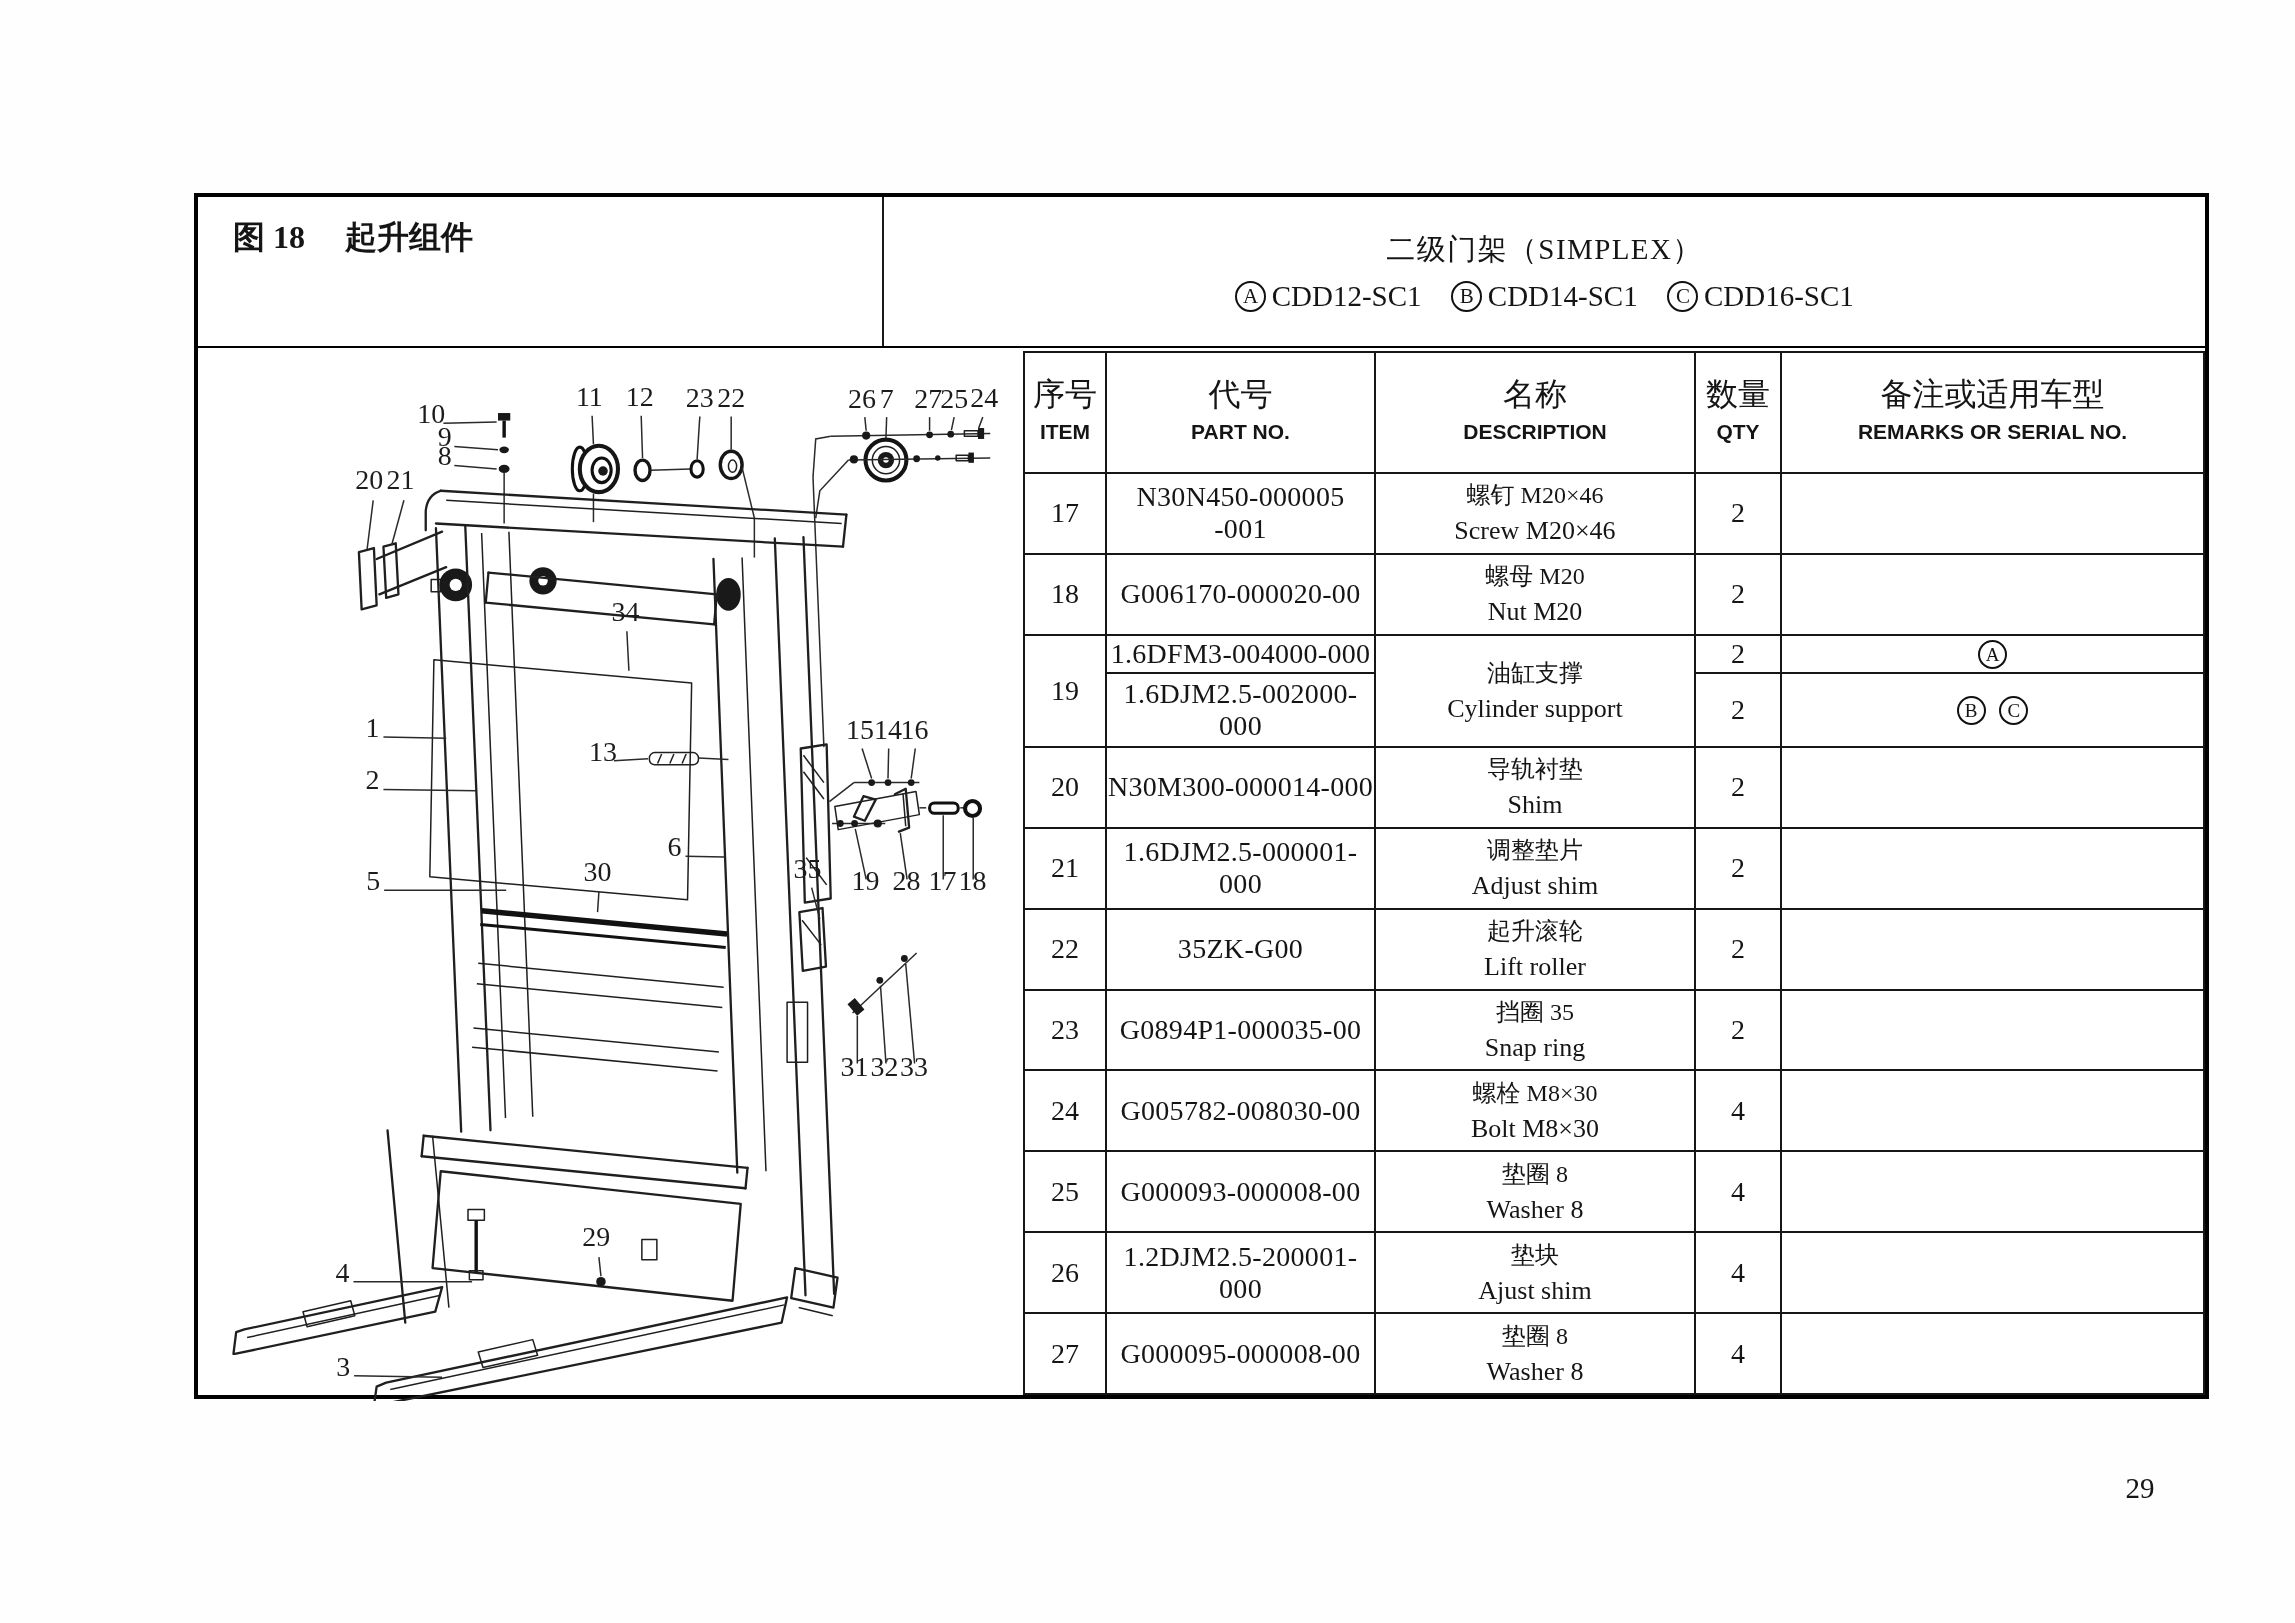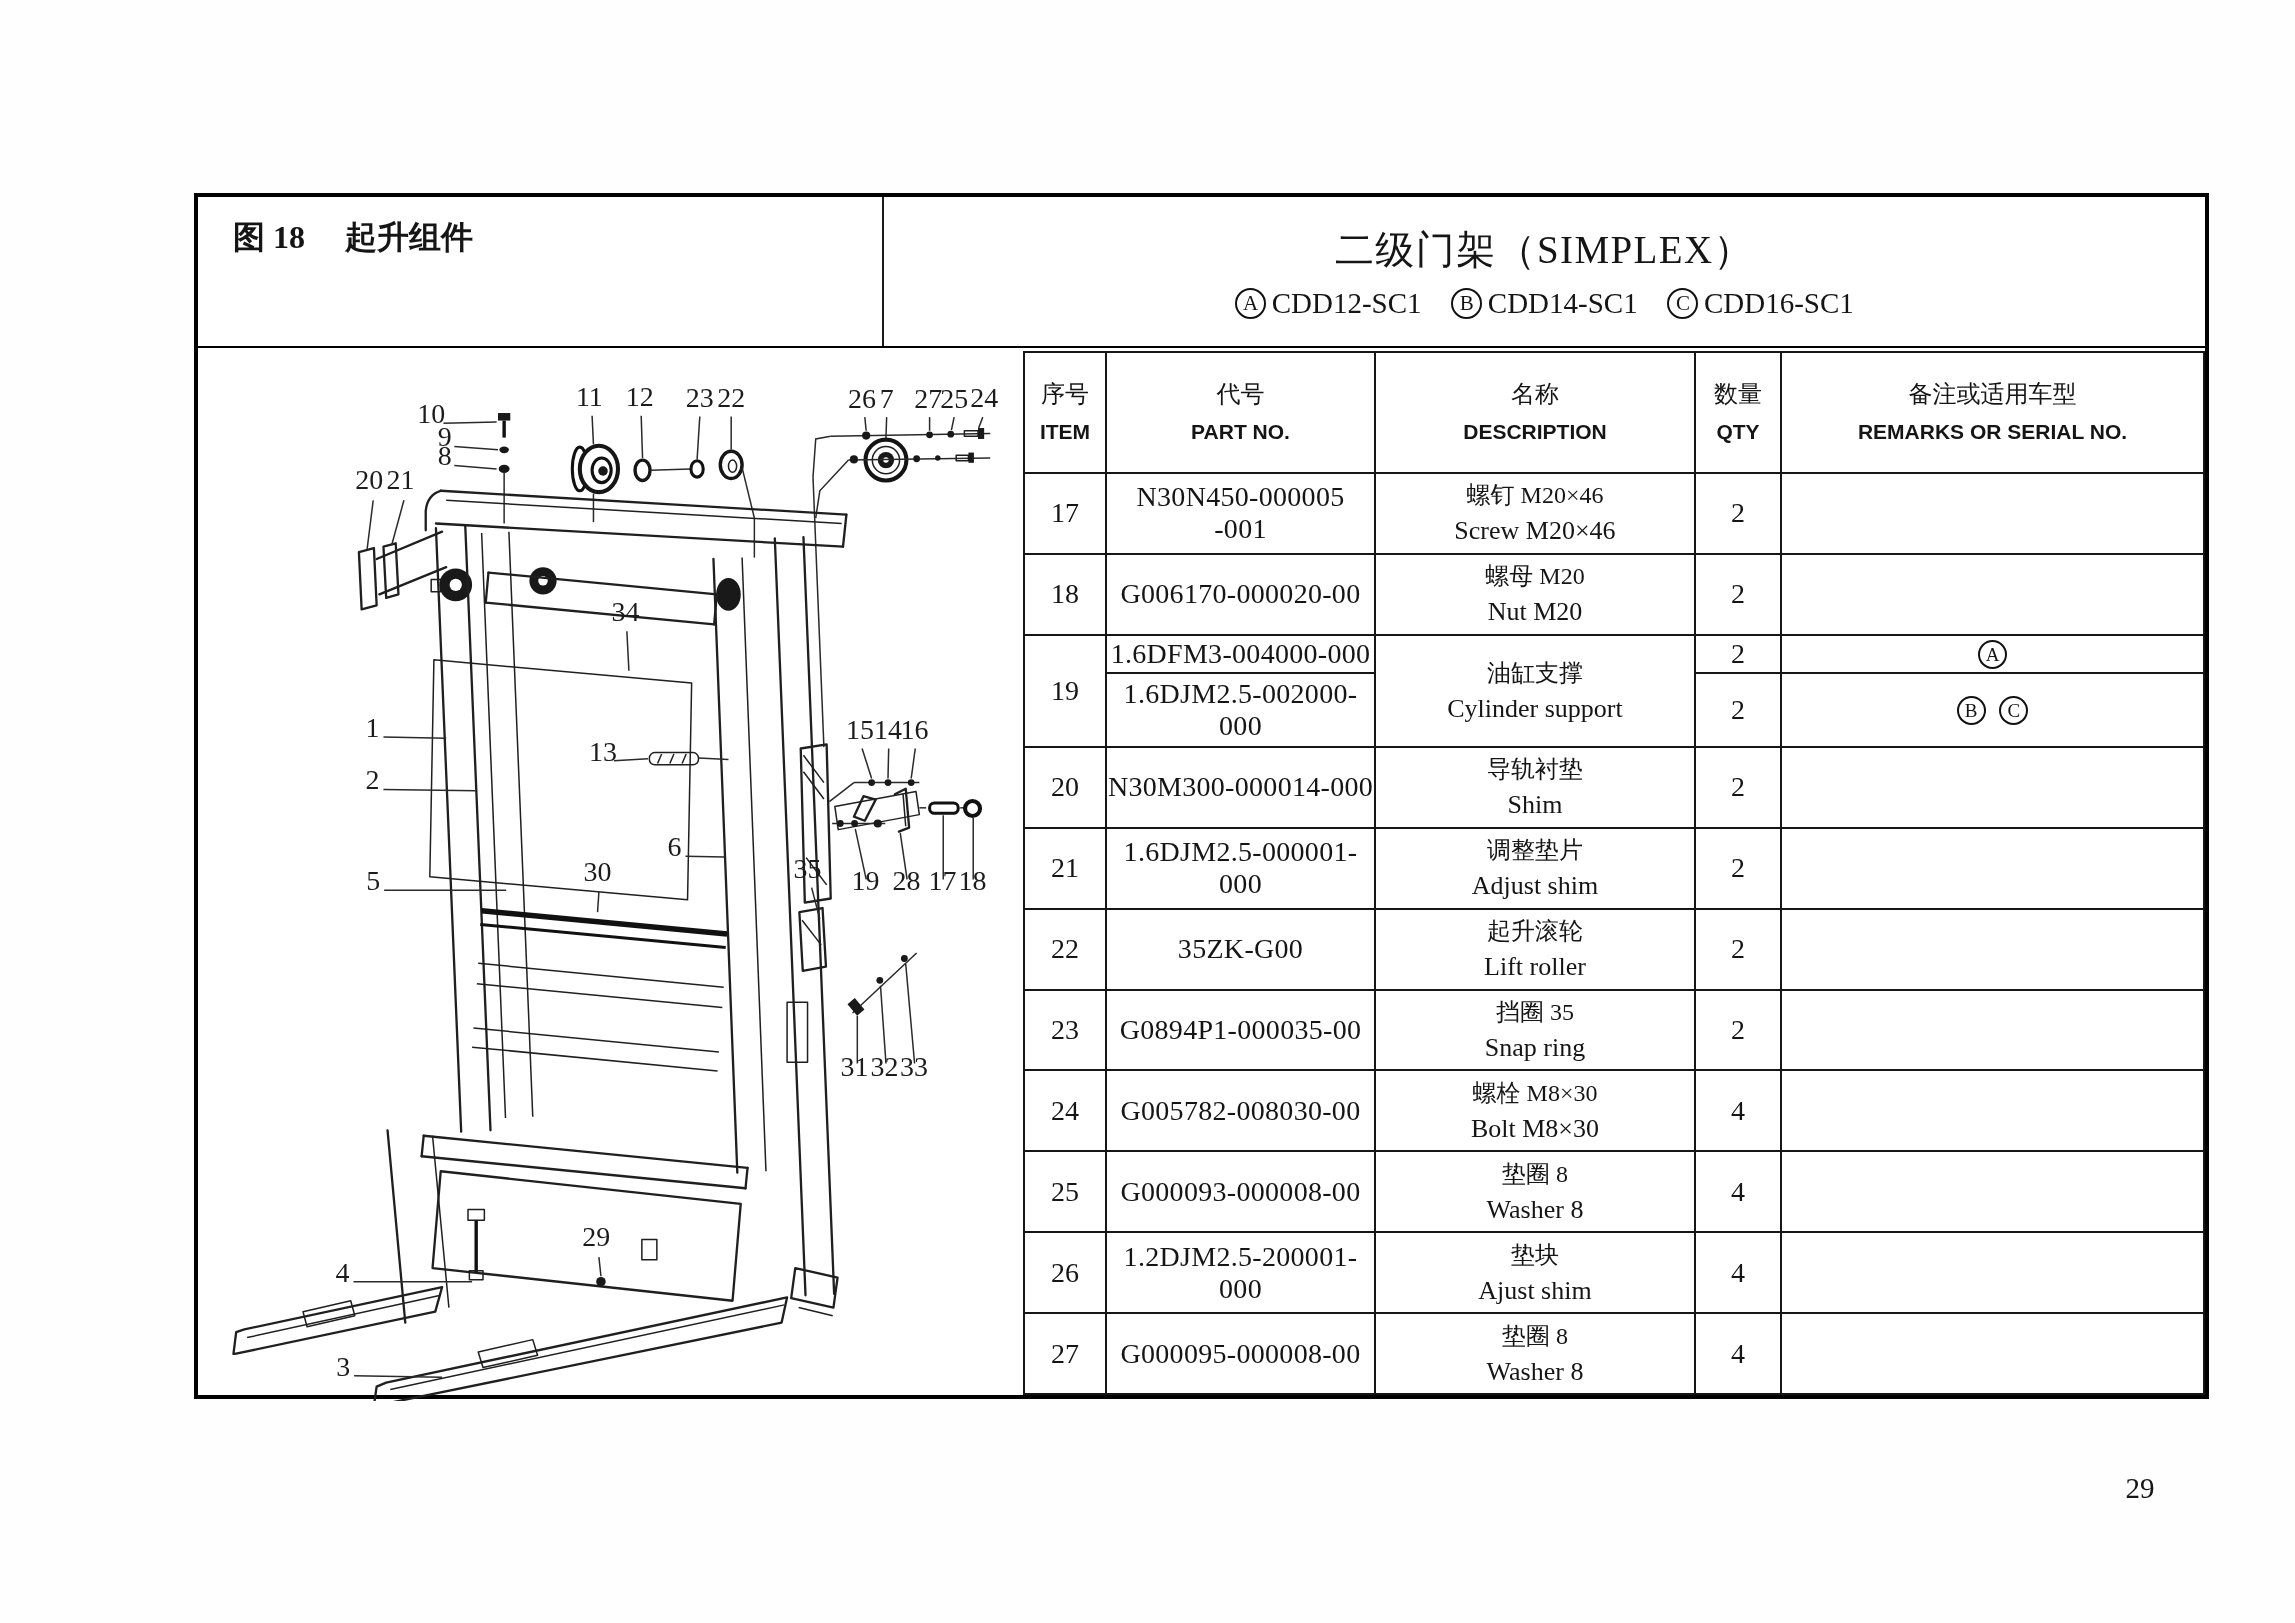--- a/index.html
+++ b/index.html
@@ -22,21 +22,21 @@
   .header-left{
     position:absolute;left:0;top:0;width:686px;height:100%;
     border-right:2px solid #1a1a1a;padding:19px 0 0 35px;
   }
   .title-line{font-family:var(--serif);font-weight:700;font-size:32px;line-height:42px;white-space:pre;}
   .title-gap{display:inline-block;width:40px;}
   .header-right{
     position:absolute;left:686px;top:0;right:0;height:100%;
     display:flex;flex-direction:column;align-items:center;justify-content:center;gap:9.5px;
   }
-  .mast-type{font-size:39px;letter-spacing:1.4px;}
+  .mast-type{font-size:29px;letter-spacing:1.4px;}
   .variants{display:flex;align-items:center;gap:6.8px;font-size:29px;}
   .variant{display:inline-flex;align-items:center;gap:5.5px;margin-right:23px;}
   .variant:last-child{margin-right:0;}
   .badge{
     display:inline-flex;align-items:center;justify-content:center;flex:0 0 auto;
     width:31px;height:31px;border:2px solid #111;border-radius:50%;
     font-family:var(--serif);font-size:21px;line-height:1;
   }
   .badge.sm{width:29px;height:29px;font-size:19px;}
 
@@ -51,21 +51,21 @@
   svg .fill{fill:#191919;stroke:none;}
 
   
   .table-wrap{position:absolute;left:825px;top:154px;right:0;bottom:0;}
   table.parts{border-collapse:collapse;width:100%;height:100%;table-layout:fixed;}
   table.parts th,table.parts td{
     border:2px solid #161616;text-align:center;vertical-align:middle;
     font-family:var(--serif);overflow:hidden;
   }
   table.parts th{height:121px;padding:0;}
-  .h-cn{font-size:24px;font-weight:400;display:block;line-height:38px;}
+  .h-cn{font-size:32px;font-weight:400;display:block;line-height:38px;}
   .h-en{font-family:var(--sans);font-weight:700;font-size:21px;display:block;line-height:37px;}
   td.c-item{font-size:28px;}
   td.c-part{font-size:28px;letter-spacing:0.3px;}
   td.c-desc .d-cn{display:block;font-size:24px;line-height:35px;}
   td.c-desc .d-en{display:block;font-size:26px;line-height:35px;}
   td.c-qty{font-size:28px;}
   td.c-rem{font-size:26px;}
   td.c-rem .badge{margin:0 6.8px;}
 
   

